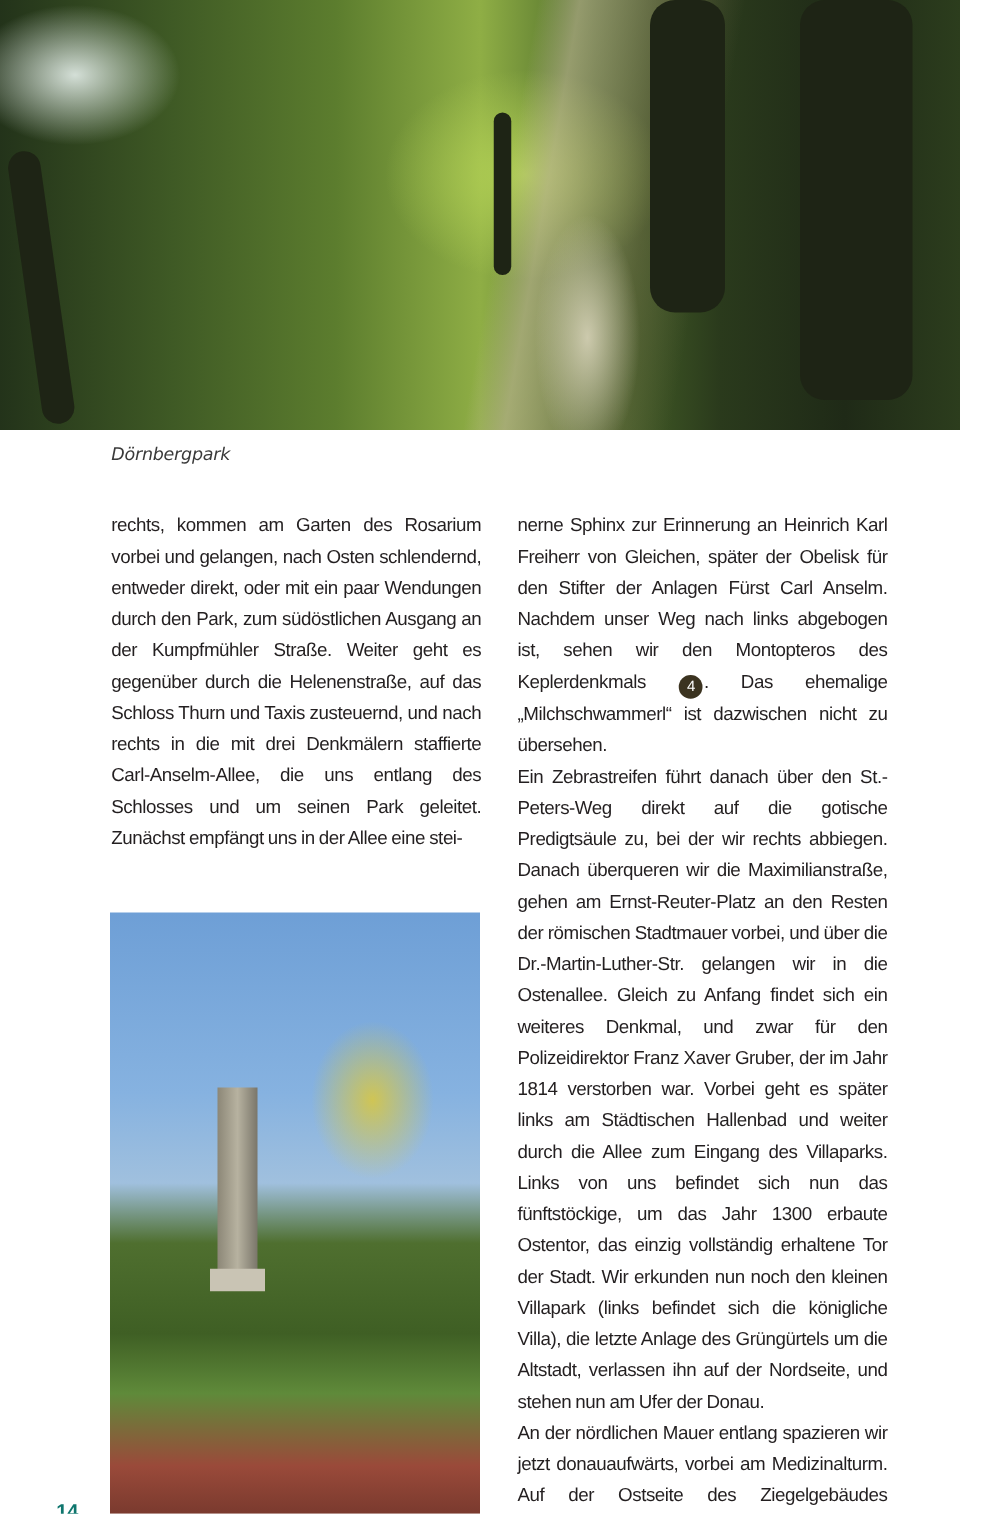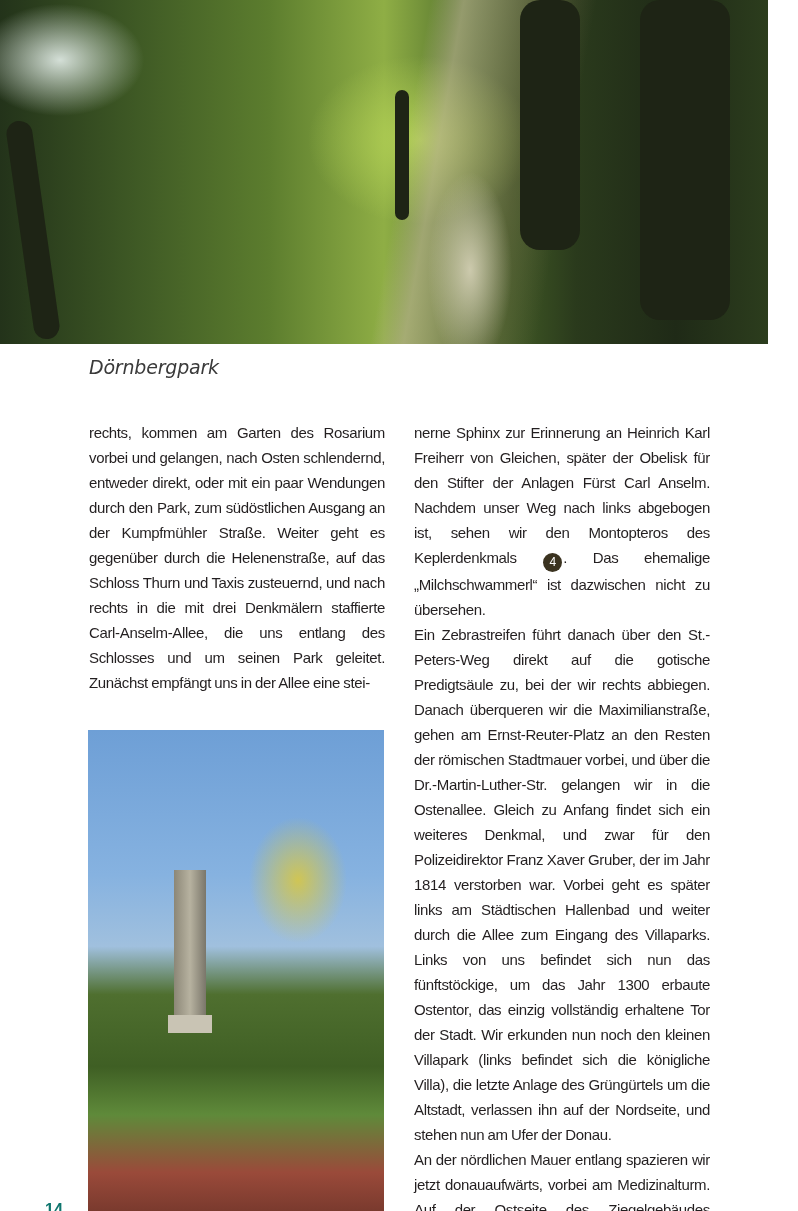--- a/index.html
+++ b/index.html
@@ -22,29 +22,29 @@
   .trunk { position: absolute; background: #1e2415; border-radius: 20px; }
   #photo-bottom {
     left: 88px; top: 730px; width: 296px; height: 481px;
     background:
       radial-gradient(ellipse 70px 90px at 210px 150px, rgba(220,200,60,0.85), rgba(0,0,0,0) 70%),
       linear-gradient(180deg, #6e9fd6 0%, #86b2e0 30%, #a0c0de 45%, #4f6f2f 55%, #3f5f24 70%, #5f8a3a 80%, #9a4a3a 92%, #7a3a2e 100%);
   }
   .obelisk { position: absolute; left: 86px; top: 140px; width: 32px; height: 150px; background: linear-gradient(90deg,#8c8777,#b7b2a0,#7a766a); }
   .obelisk-base { position: absolute; left: 80px; top: 285px; width: 44px; height: 18px; background: #c9c4b4; }
   .caption {
-    position: absolute; font-style: italic; font-size: 19px; color: #3a3a3a;
+    position: absolute; font-style: italic; font-size: 14px; color: #3a3a3a;
     font-family: "DejaVu Sans", sans-serif; letter-spacing: -0.2px;
   }
   #caption-top { left: 89px; top: 356px; }
   #caption-bottom { left: 89px; top: 736px; }
   .col {
     position: absolute; font-family: "Liberation Sans", sans-serif;
     font-size: 15px; line-height: 25px; text-align: justify; color: #231f20;
-    letter-spacing: -0.35px; word-spacing: -0.5px; margin-top: 12px;
+    letter-spacing: -0.35px; word-spacing: -0.5px;
   }
   #col-left { left: 89px; top: 408px; width: 296px; }
   #col-right { left: 414px; top: 408px; width: 296px; }
   .col p { margin: 0; }
   .badge {
     display: inline-block; width: 19px; height: 19px; border-radius: 50%;
     background: #3b3320; color: #ffffff; font-size: 12px; line-height: 19px;
     text-align: center; vertical-align: -3px; margin: 0 1px;
   }
   #page-number {

